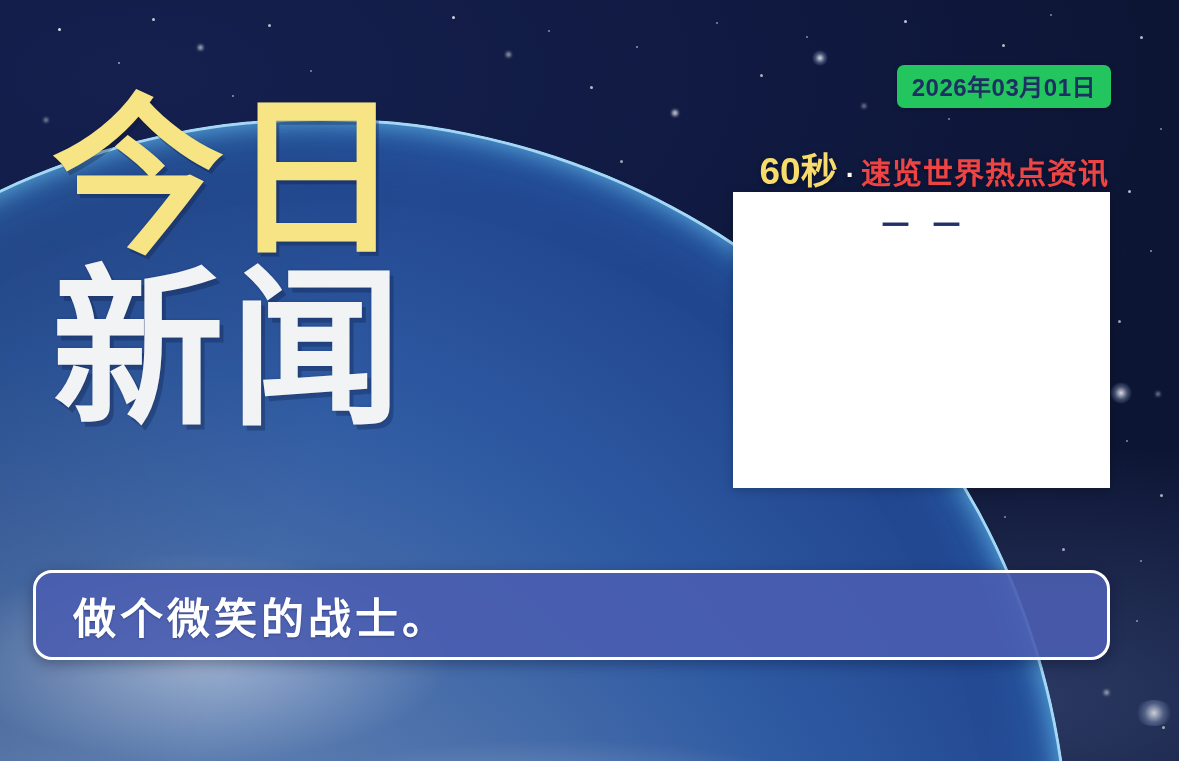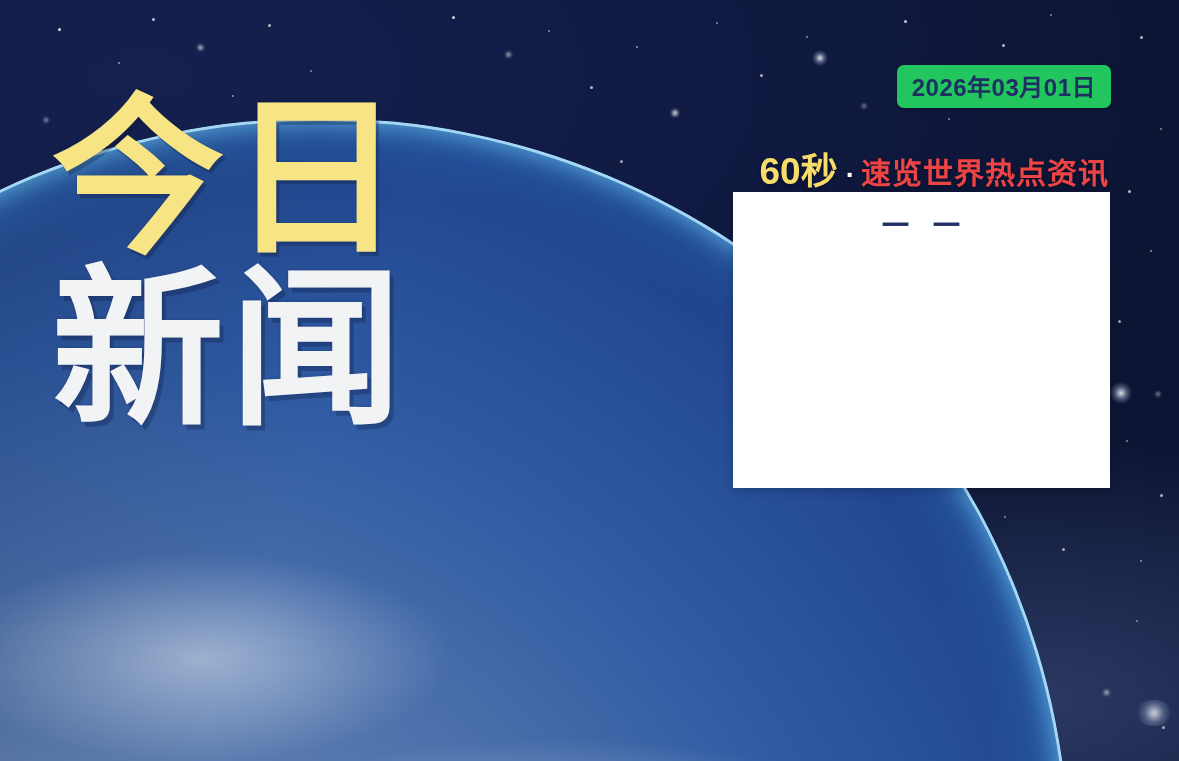--- a/index.html
+++ b/index.html
@@ -333,14 +333,17 @@
     <span class="desc">速览世界热点资讯</span>
   </div>
 
   <div class="info-card">
     <div class="issue-row">
       <span class="issue-dash">－</span>
       <span class="issue-dash">－</span>
     </div>
   </div>
 
+  <div class="quote-bar">
+    <span class="quote-text">做个微笑的战士。</span>
+  </div>
 
 </div>
 
 </body></html>

